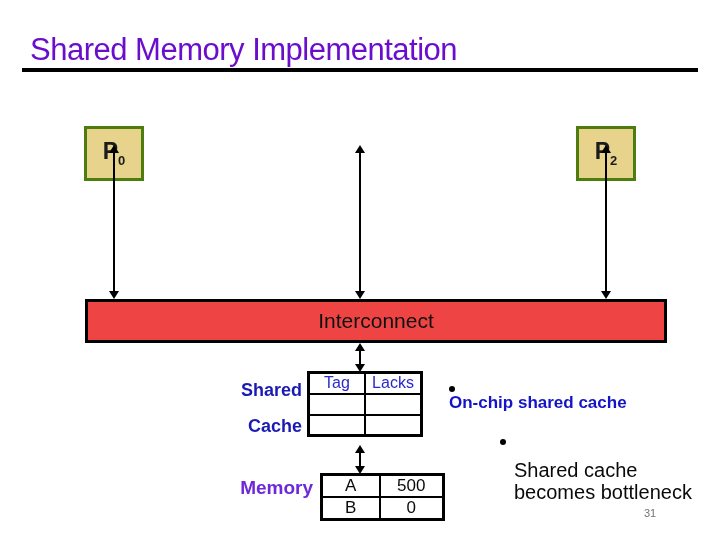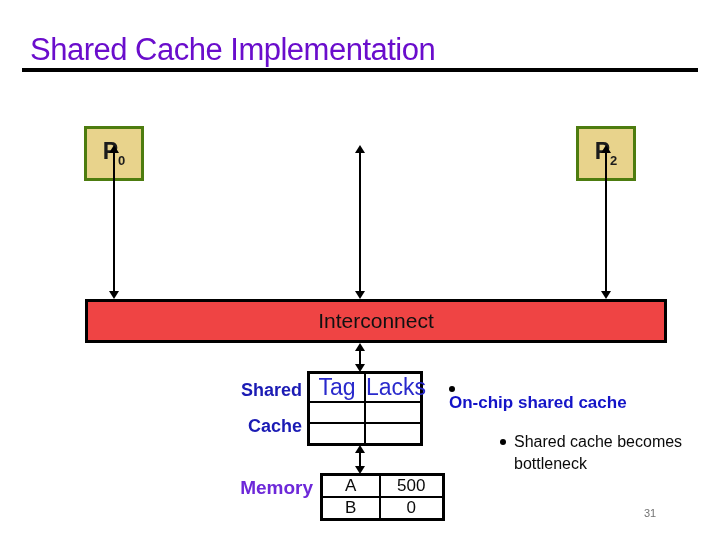--- a/index.html
+++ b/index.html
@@ -58,48 +58,48 @@
 
   table.dtable {
     position:absolute; border-collapse:collapse; background:#fff;
     border:3px solid #000; table-layout:fixed;
   }
   table.dtable th, table.dtable td {
     border:2px solid #000; text-align:center; vertical-align:middle;
     padding:0; font-weight:normal;
   }
   .cache-table { left:307px; top:371px; width:116px; }
-  .cache-table th { width:56px; height:21px; font-size:23px; color:var(--header-blue,#2929CC);border-radius:11px; }
+  .cache-table th { width:56px; height:21px; font-size:16px; color:var(--header-blue,#2929CC);border-radius:11px; }
   .cache-table td { height:21px; font-size:16px; color:#000; }
   .memory-table { left:320px; top:473px; width:125px; }
   .memory-table td { height:19px; font-size:17px; color:#0a0a0a; }
   .memory-table td:first-child { width:58px; }
 
   .bullet { position:absolute; display:flex; align-items:flex-start; line-height:22px; }
   .bullet .dot {
     flex:0 0 auto; width:6px; height:6px; border-radius:50%; background:#000; margin-top:8px;
   }
   .bullet.l1 { left:449px;flex-direction:column; }
   .bullet.l1 .dot { margin-right:25px; }
   .bullet.l2 { left:500px; }
   .bullet.l2 .dot { width:6px; height:6px; margin-right:8px; margin-top:8px; }
   .btext { font-size:17px; color:#0a0a0a; }
   .btext.blue { color:var(--bullet-blue,#1414C8); font-weight:bold; }
-  .bullet.l2 .btext { font-size:16px; max-width:198px; }
+  .bullet.l2 .btext { font-size:20px; max-width:198px;margin-top:28px; }
 
   .page-number {
     position:absolute; left:644px; top:507px; font-size:11px; color:#737373;
   }
 </style>
 </head>
 <body>
 
 <div class="slide">
 
-  <div class="title">Shared Cache Implementation</div>
+  <div class="title">Shared Memory Implementation</div>
   <div class="title-rule"></div>
 
   <div class="pbox" style="left:84px">
     <span class="plabel"><span>P</span><sub>0</sub></span>
   </div>
   <div class="pbox" style="left:576px">
     <span class="plabel"><span>P</span><sub>2</sub></span>
   </div>
 
   <div class="varrow" style="left:108px;top:145px;height:154px"></div>

